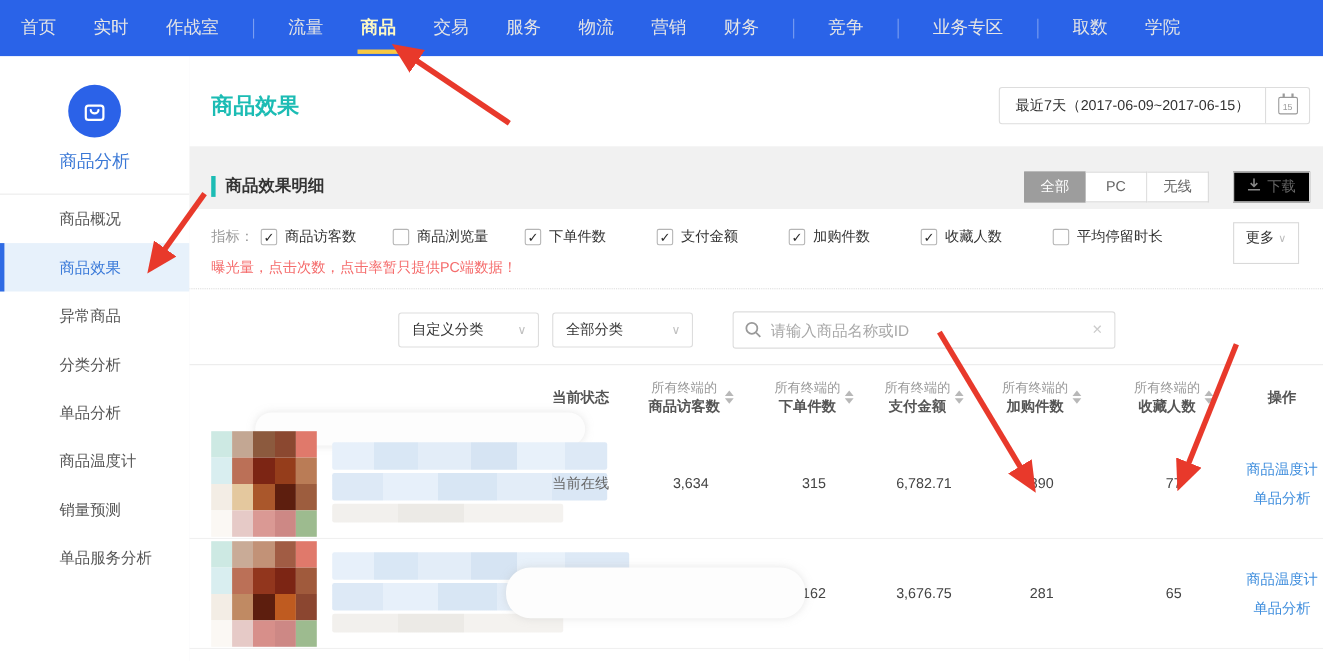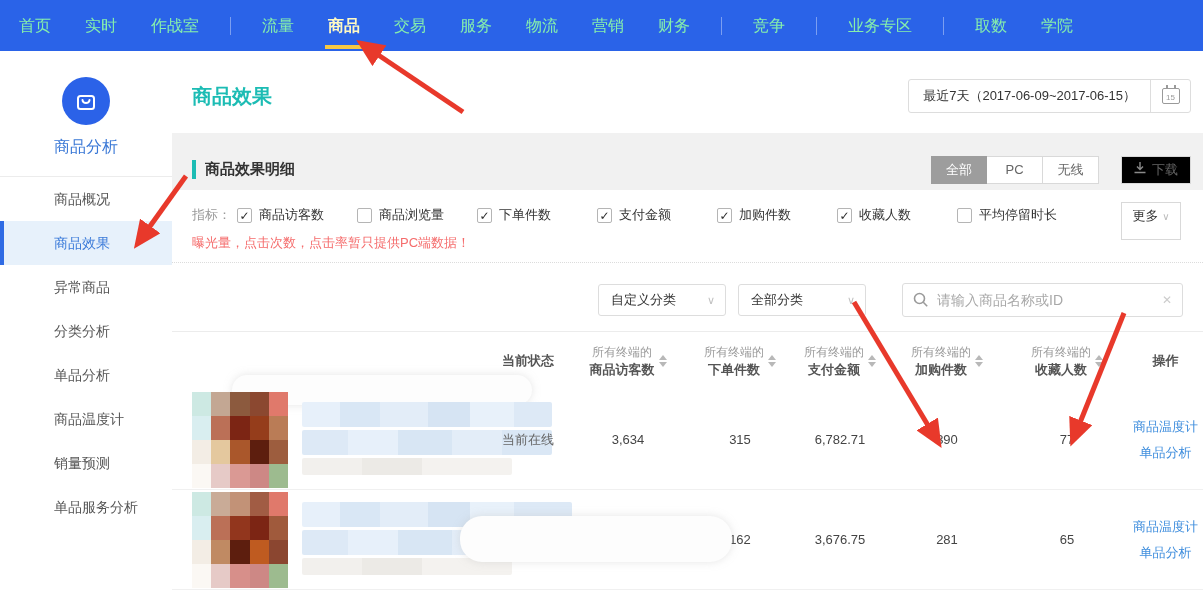--- a/index.html
+++ b/index.html
@@ -1,21 +1,21 @@
 <!DOCTYPE html>
 <html><head>
 <meta charset="utf-8">
 <style>
   * { margin:0; padding:0; box-sizing:border-box; }
   html,body { width:1203px; height:601px; overflow:hidden; }
   body { font-family:"Liberation Sans","DejaVu Sans",sans-serif; background:#eef0f2; position:relative; }
 
   
   .topnav { height:51px; background:#2a63e8; display:flex; align-items:center; padding:0 2px; position:relative; z-index:2; }
-  .nav-item { color:#86efac; font-size:16px; padding:0 17px; height:51px; line-height:51px; cursor:pointer; position:relative; white-space:nowrap; }
+  .nav-item { color:#e5e5e5; font-size:16px; padding:0 17px; height:51px; line-height:51px; cursor:pointer; position:relative; white-space:nowrap; }
   .nav-item.active { color:#fef9c3; font-weight:bold; }
   .nav-item.active::after { content:""; position:absolute; left:14px; right:14px; bottom:2px; height:4px; background:#f7c843; }
   .nav-sep { width:1px; height:18px; background:rgba(255,255,255,.38); margin:0 14px; }
 
   
   .sidebar { position:absolute; top:51px; left:0; width:172px; bottom:0; background:#fff; z-index:1; }
   .side-head { padding:26px 0 18px; text-align:center; border-bottom:1px solid #ececec; }
   .side-ico { width:48px; height:48px; border-radius:50%; background:#2b62e8; display:inline-flex; align-items:center; justify-content:center; }
   .side-title { margin-top:12px; color:#3a78d6; font-size:16px; }
   .side-item { height:44px; line-height:44px; padding-left:50px; font-size:14px; color:#555; cursor:pointer; border-left:4px solid transparent; }
@@ -44,25 +44,25 @@
   .metrics { padding:16px 12px 10px 20px; border-bottom:1px dotted #dcdcdc; position:relative; }
   .metric-row { display:flex; align-items:center; }
   .metric-label { color:#9a9a9a; font-size:13px; margin-right:6px; }
   .opt { display:flex; align-items:center; width:120px; cursor:pointer; }
   .cb { width:15px; height:15px; border:1px solid #b5b5b5; border-radius:2px; background:#fff; margin-right:7px; font-size:12px; line-height:14px; text-align:center; color:#2b2b2b; font-weight:bold; flex:0 0 auto; }
   .opt-label { font-size:13px; color:#333; white-space:nowrap; }
   .more-btn { position:absolute; right:22px; top:12px; width:60px; height:38px; line-height:26px; border:1px solid #d9d9d9; background:#fff; color:#333; font-size:13px; text-align:center; cursor:pointer; }
   .more-btn .chev { color:#bbb; font-size:10px; }
   .notice { color:#f56c6c; font-size:13px; margin-top:10px; }
 
-  .filter-row { display:flex; align-items:center; justify-content:flex-end; padding:20px 20px 14px 20px;gap:36px; }
+  .filter-row { display:flex; align-items:center; justify-content:center; padding:20px 20px 14px 20px;gap:36px; }
   .selects { display:flex; gap:12px; }
   .select { width:128px; height:32px; border:1px solid #ddd; border-radius:3px; display:flex; align-items:center; justify-content:space-between; padding:0 10px 0 12px; font-size:13px; color:#333; cursor:pointer; background:#fff; }
   .chev { color:#c0c0c0; font-size:11px; }
-  .search { width:281px; height:34px; border:1px solid #ddd; border-radius:3px; display:flex; align-items:center; padding:0 10px; background:#fff; }
+  .search { width:348px; height:34px; border:1px solid #ddd; border-radius:3px; display:flex; align-items:center; padding:0 10px; background:#fff; }
   .search input { border:0; outline:0; flex:1; font-size:14px; color:#333; background:transparent; }
   .search input::placeholder { color:#a8a8a8; }
   .clear-x { color:#ccc; font-size:12px; cursor:pointer; }
 
   
   .table { border-top:1px solid #ececec; }
   .tr { display:grid; grid-template-columns:296px 80px 120px 104px 96px 118px 122px minmax(0,1fr); align-items:center; padding:0 0 0 20px; }
   .thead { height:58px; }
   .th { font-size:13px; color:#555; font-weight:bold; text-align:center; position:relative; }
   .th .pre { display:block; font-size:12px; color:#9a9a9a; font-weight:normal; }

